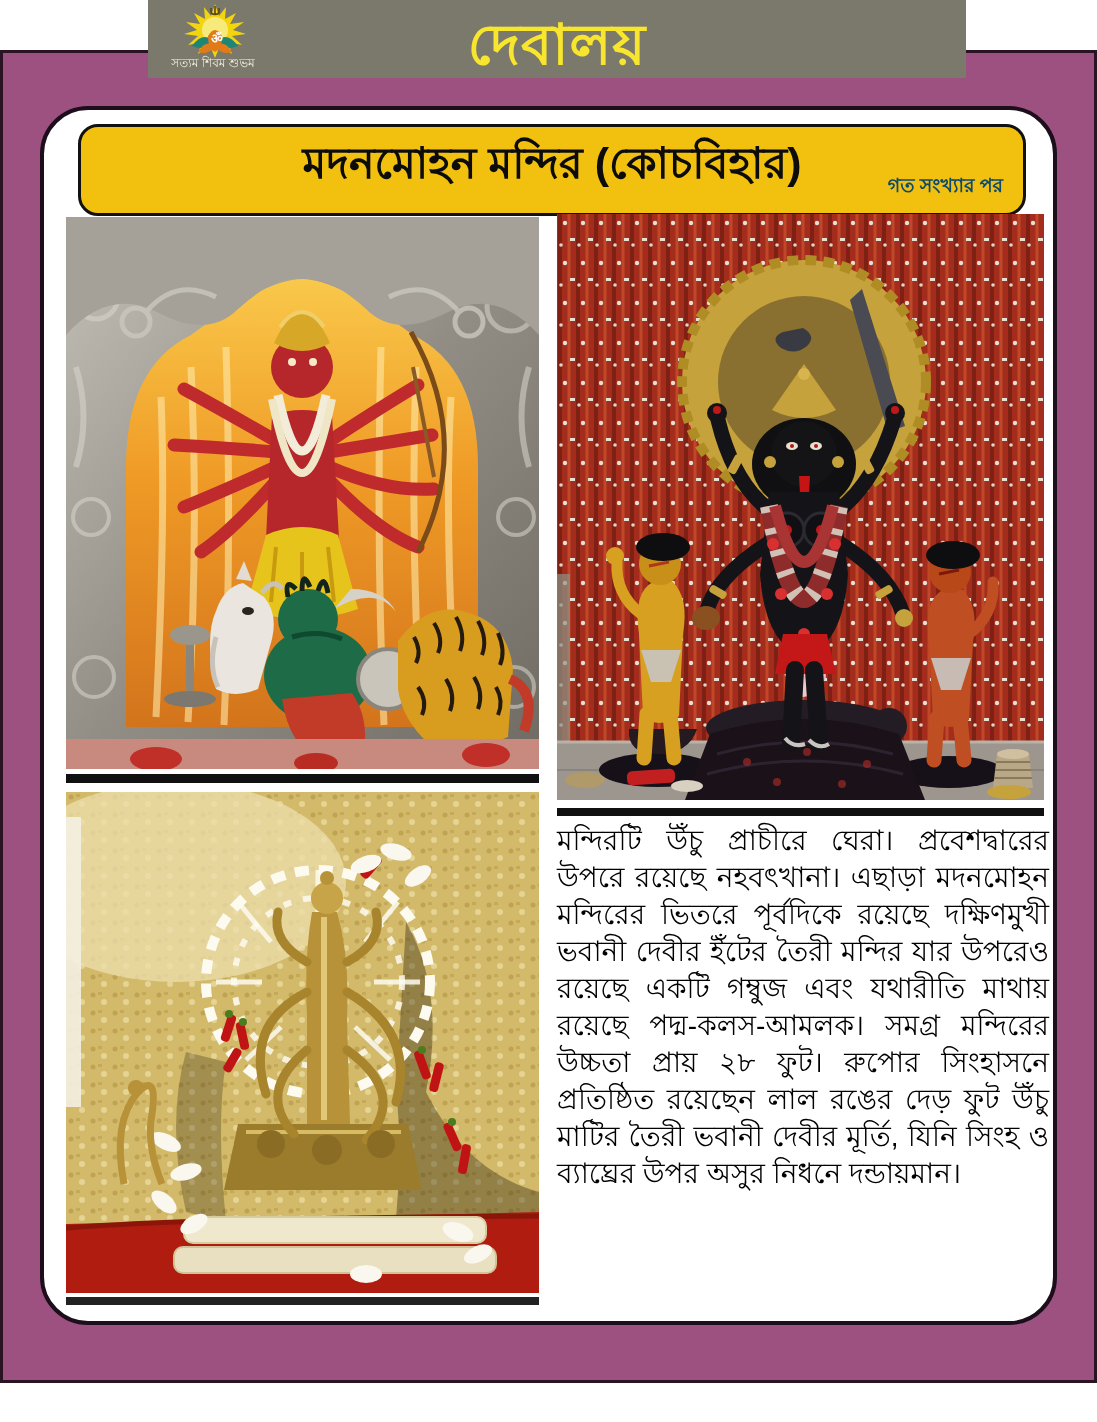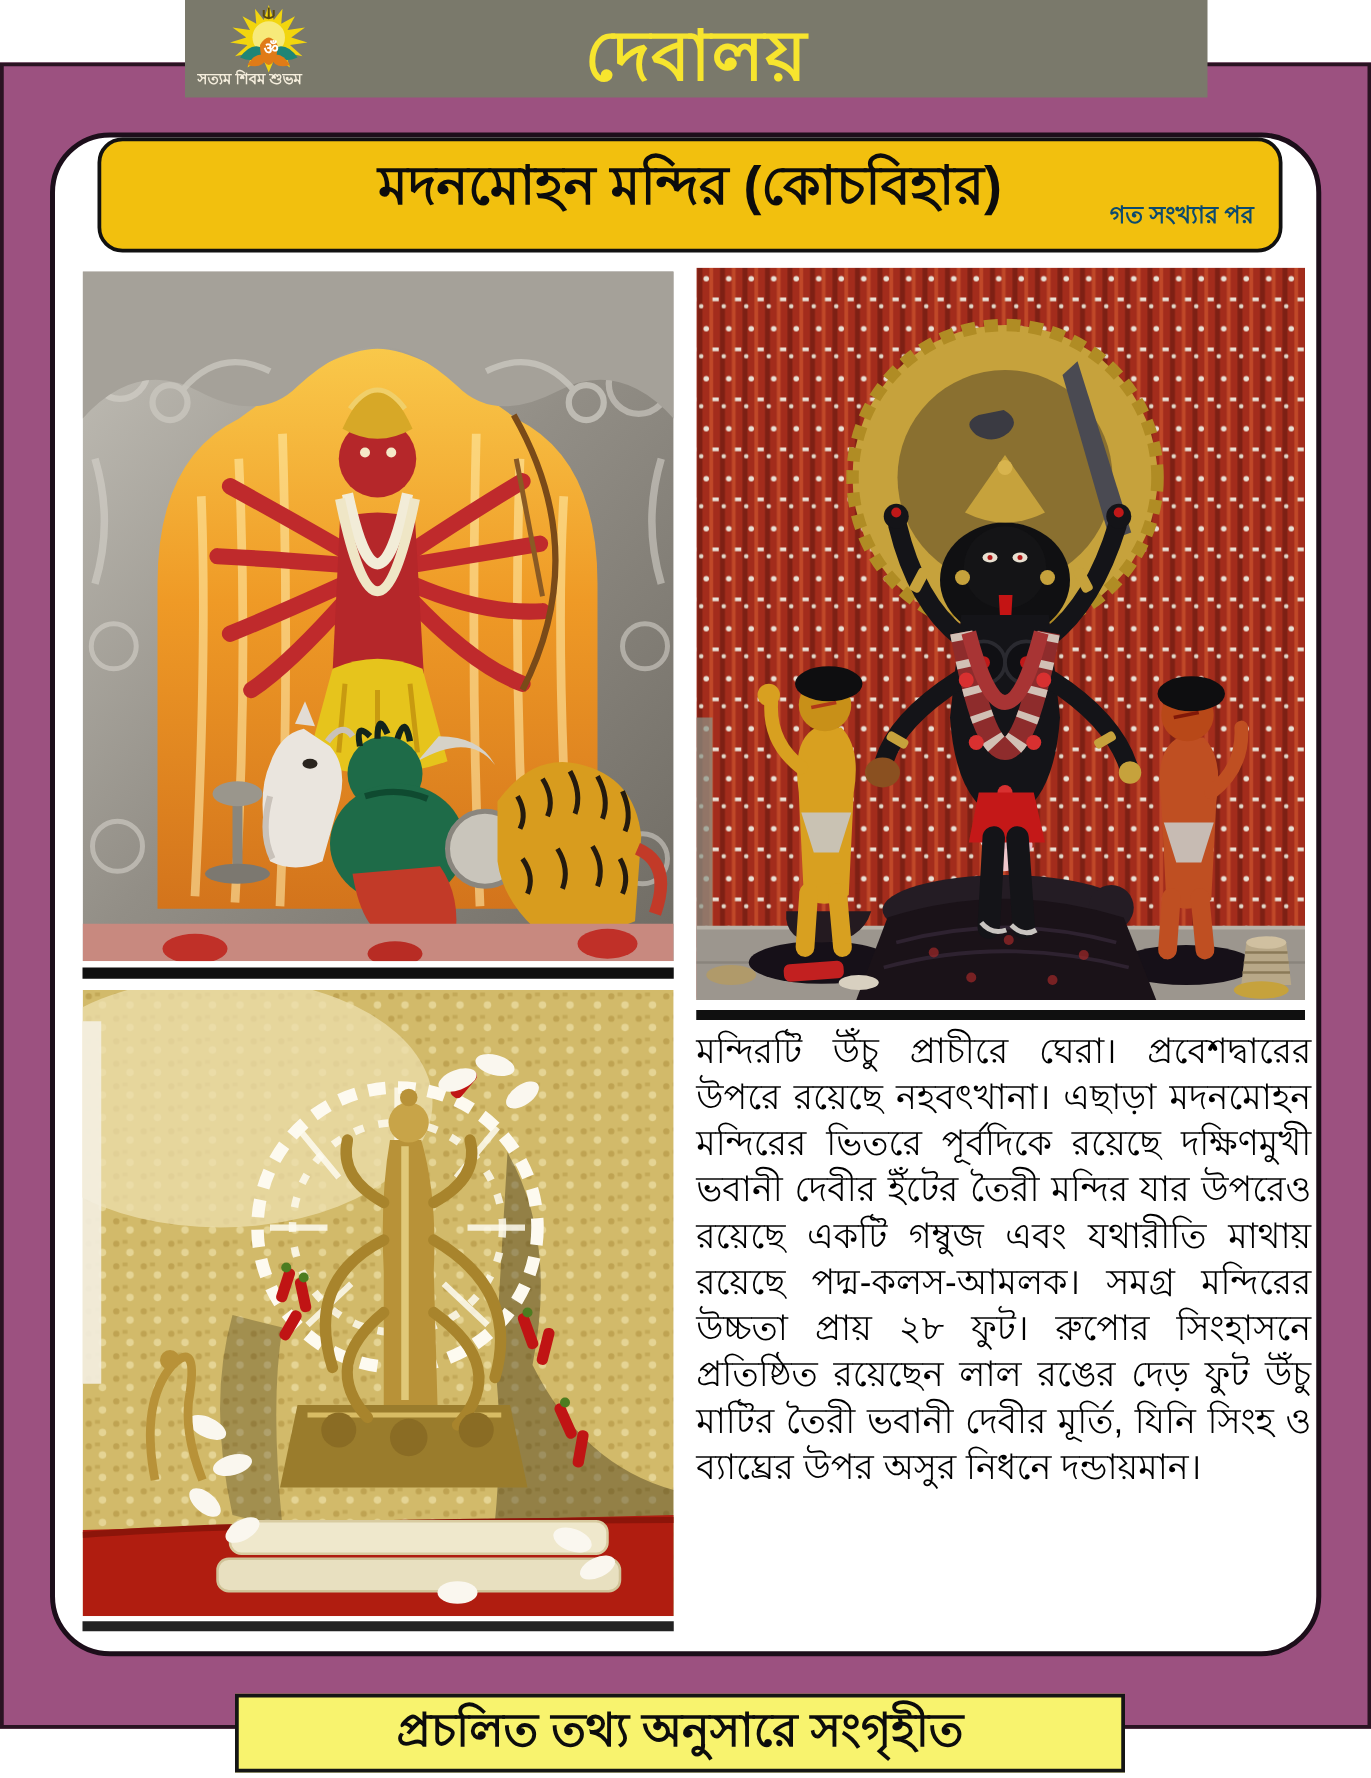--- a/index.html
+++ b/index.html
@@ -7,25 +7,25 @@
         font-family:"Liberation Sans","DejaVu Sans",sans-serif;}
   .purple-page{position:absolute;left:0;top:50px;width:1097px;height:1333px;
         background:#9c5180;border:3px solid #2a1322;box-sizing:border-box;z-index:1;}
   .masthead{position:absolute;left:148px;top:0;width:818px;height:78px;background:#7a796b;z-index:3;}
   .masthead-title{position:absolute;left:0;top:2px;width:100%;text-align:center;
         color:#f7e52e;font-size:56px;font-weight:bold;letter-spacing:1px;}
   .logo{position:absolute;left:10px;top:2px;width:110px;height:74px;}
   .logo svg{position:absolute;left:14px;top:0;}
   .logo-om{position:absolute;left:44px;top:27px;width:30px;text-align:center;
         color:#ffffff;font-size:13px;font-weight:bold;z-index:2;}
-  .logo-caption{position:absolute;left:0;bottom:2px;width:110px;
-        color:#f5eedd;font-size:12px;font-weight:bold;}
+  .logo-caption{position:absolute;left:0;bottom:2px;width:110px;text-align:center;
+        color:#f5eedd;font-size:12px;font-weight:normal;}
   .content-card{position:absolute;left:40px;top:106px;width:1017px;height:1219px;
         background:#ffffff;border:4px solid #1c0e1a;border-radius:48px;box-sizing:border-box;z-index:2;}
-  .title-bar{position:absolute;left:34px;top:0;width:948px;height:92px;
+  .title-bar{position:absolute;left:34px;top:14px;width:948px;height:92px;
         background:#f2c00e;border:3px solid #111111;border-radius:20px;box-sizing:border-box;}
   .title-bar h1{margin:0;text-align:center;line-height:72px;font-size:43px;font-weight:bold;color:#0c0c0c;}
   .continuation{position:absolute;right:20px;bottom:10px;font-size:19px;font-weight:bold;color:#0c4a6e;}
   .photo{position:absolute;overflow:hidden;}
   .photo svg{display:block;}
   .p1{left:22px;top:107px;width:473px;height:552px;}
   .p2{left:22px;top:682px;width:473px;height:501px;}
   .p3{left:513px;top:104px;width:487px;height:586px;}
   .rule{position:absolute;background:#101010;}
   .r1{left:22px;top:664px;width:473px;height:9px;}
@@ -389,17 +389,14 @@
     </div>
 
     <div class="rule r3"></div>
 
     <div class="article-body">
       <p>মন্দিরটি উঁচু প্রাচীরে ঘেরা। প্রবেশদ্বারের উপরে রয়েছে নহবৎখানা। এছাড়া মদনমোহন মন্দিরের ভিতরে পূর্বদিকে রয়েছে  দক্ষিণমুখী ভবানী দেবীর ইঁটের তৈরী মন্দির যার উপরেও  রয়েছে  একটি গম্বুজ এবং যথারীতি মাথায় রয়েছে পদ্ম-কলস-আমলক। সমগ্র মন্দিরের উচ্চতা প্রায় ২৮ ফুট। রুপোর সিংহাসনে প্রতিষ্ঠিত রয়েছেন লাল রঙের দেড় ফুট উঁচু মাটির তৈরী ভবানী দেবীর মূর্তি, যিনি সিংহ ও  ব্যাঘ্রের উপর অসুর নিধনে দন্ডায়মান।</p>
     </div>
 
   </div>
 
-  <div class="footer-banner">
-    <span>প্রচলিত তথ্য অনুসারে সংগৃহীত</span>
-  </div>
 
 </div>
 
 </body></html>

